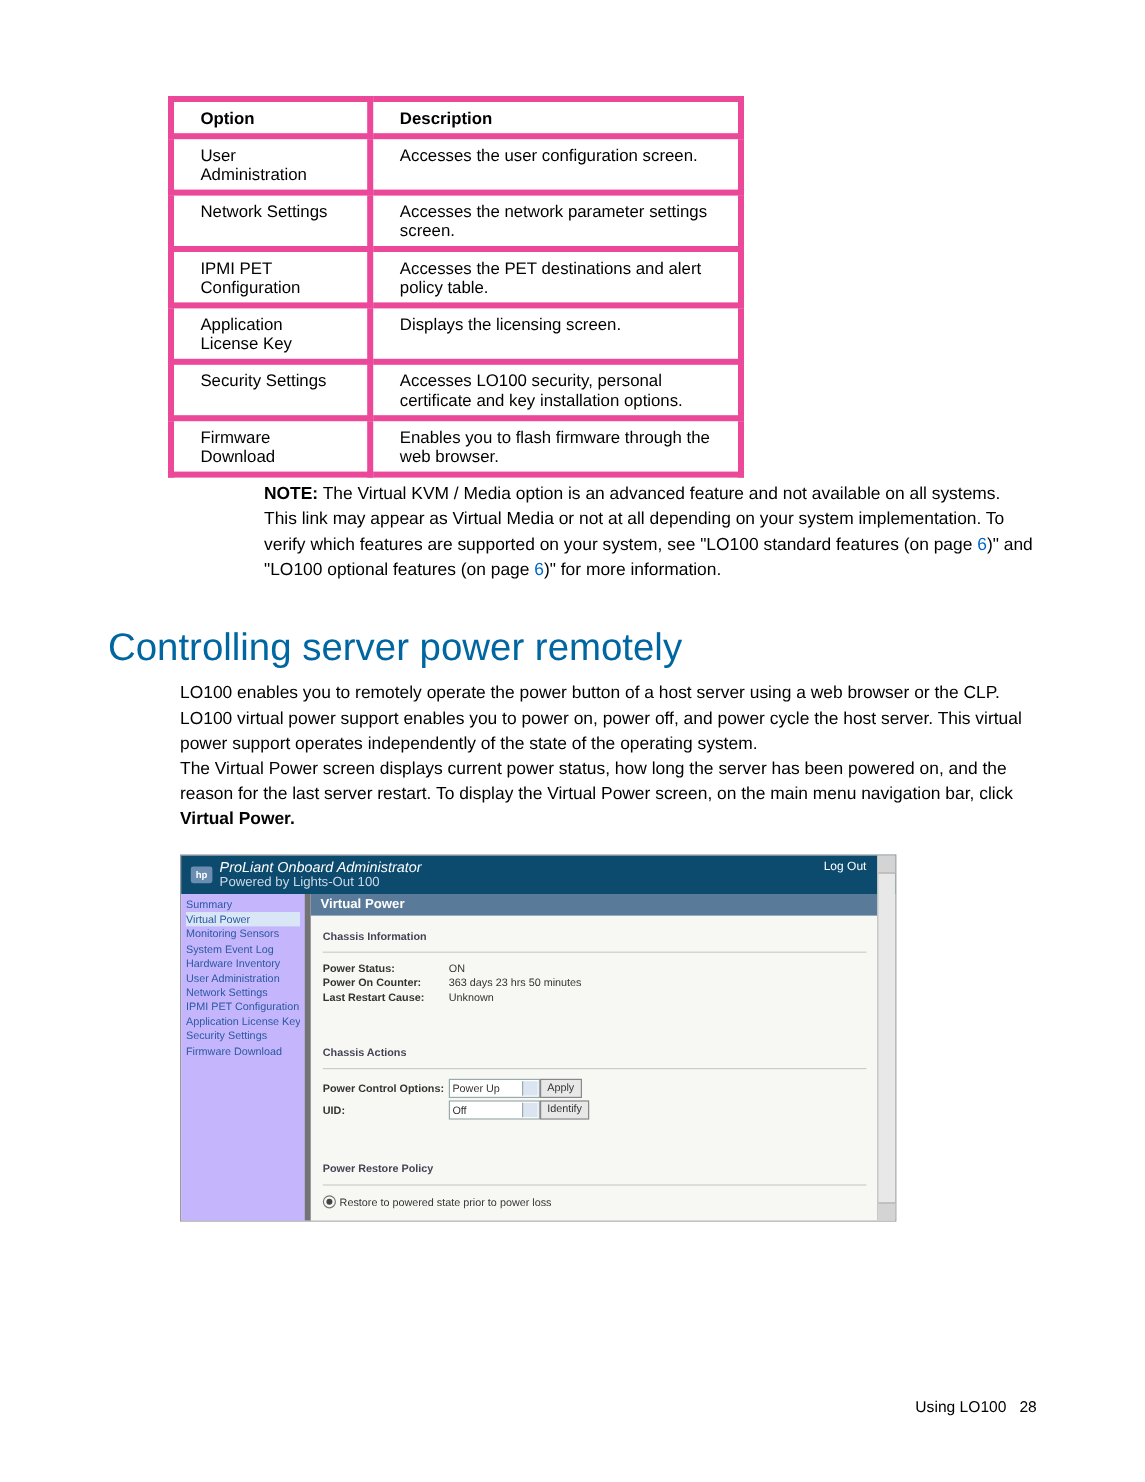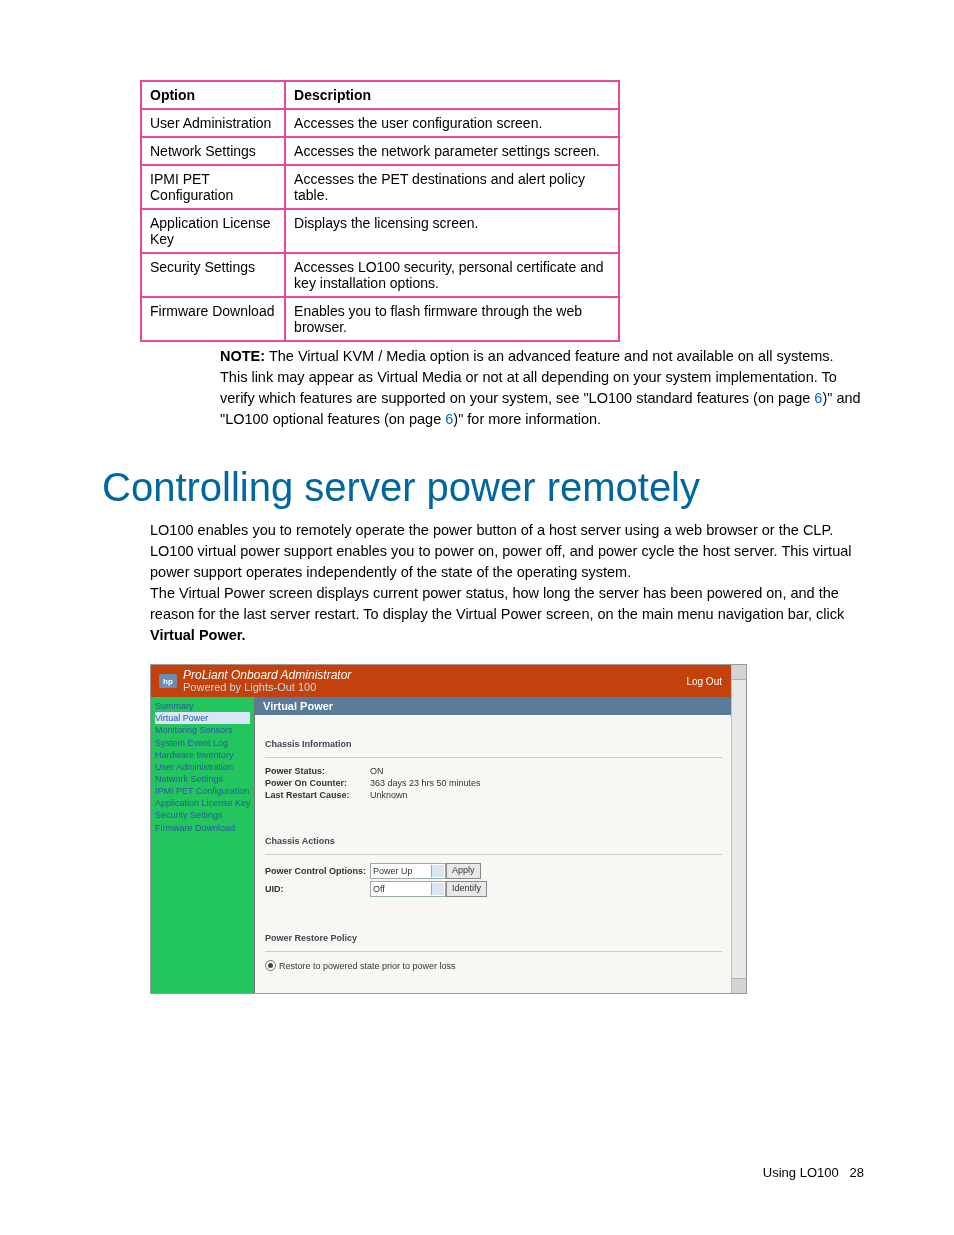--- a/index.html
+++ b/index.html
@@ -16,41 +16,41 @@
     box-sizing: border-box;
     padding: 80px 90px 60px 90px;
   }
   table.option-table {
     border-collapse: collapse;
     margin-left: 50px;
     width: 480px;
     font-size: 14px;
   }
   table.option-table th, table.option-table td {
-    border: 2px solid #ec4899;
-    padding: 5px 8px;
+    border: 5px solid #ec4899;
+    padding: 5px 22px;
     text-align: left;
     vertical-align: top;
     font-weight: normal;
   }
   table.option-table th {
     font-weight: bold;
   }
   .note-block {
     margin: 4px 0 0 130px;
     font-size: 14.5px;
     line-height: 1.45;
   }
   .note-label { font-weight: bold; }
   .link { color: #0066cc; }
   h1.section {
-    font-size: 40px;
+    font-size: 32px;
     font-weight: normal;
     color: #0066a1;
-    margin: 35px 0 10px 12px;
+    margin: 35px 0 10px 0;
   }
   h2.subsection {
     font-size: 24px;
     font-weight: normal;
     color: #0066a1;
     margin: 20px 0 8px 0;
   }
   .body-text {
     margin-left: 60px;
     font-size: 14.5px;
@@ -64,50 +64,49 @@
     width: 595px;
     border: 1px solid #9a9a9a;
     background: #fff;
     position: relative;
     font-family: Tahoma, Arial, sans-serif;
   }
   .scroll { position:absolute; right:0; top:0; bottom:0; width:14px; background:#e8e8e8; border-left:1px solid #c0c0c0;}
   .scroll::before{content:"";position:absolute;top:0;left:0;right:0;height:14px;background:#d4d4d4;border-bottom:1px solid #b0b0b0;}
   .scroll::after{content:"";position:absolute;bottom:0;left:0;right:0;height:14px;background:#d4d4d4;border-top:1px solid #b0b0b0;}
   .ss-header {
-    background: #c2410c;
+    background: #0c4a6e;
     color: #fff;
     display:flex;
-    align-items:center;
     justify-content:space-between;
     padding: 4px 24px 4px 8px;
     font-size: 11px;
   }
   .ss-header .brand { display:flex; align-items:center; gap:6px;}
   .hp-badge {
     width:18px;height:14px;background:#6b8db0;border-radius:2px;display:inline-flex;align-items:center;justify-content:center;font-size:8px;font-weight:bold;color:#fff;
   }
   .brand-title{font-style:italic;font-size:12px;line-height:1;}
   .brand-sub{font-size:11px;color:#cbd8e6;}
   .logout{font-size:10px;color:#fff;}
   .ss-body{display:flex;margin-right:14px;}
   .ss-nav{
     width:95px;
-    background:#22c55e;
-    border-right:1px solid #737373;
+    background:#c4b5fd;
+    border-right:5px solid #737373;
     font-size:9px;
     color:#2a5aa0;
     padding:3px 4px;
     line-height:1.35;
   }
   .ss-nav div{white-space:nowrap;overflow:hidden;}
   .ss-nav .active{background:#d8e6f5;}
   .ss-main{flex:1;background:#f7f8f4;padding:0;}
   .panel-title{background:#5a7a9a;color:#fff;font-weight:bold;font-size:11px;padding:3px 8px;}
-  .panel-body{padding:20px 10px;font-size:9px;color:#333;}
+  .panel-body{padding:8px 10px;font-size:9px;color:#333;}
   .sect-head{font-weight:bold;color:#445;font-size:9px;margin:4px 0 8px 0;}
   .hr{border-top:1px solid #ccc;margin:2px 0 8px 0;}
   .row{display:flex;gap:0;margin:2px 0;align-items:center;}
   .lbl{width:105px;font-weight:bold;}
   .sel{border:1px solid #9aa;background:#fff;font-size:9px;padding:0 14px 0 2px;height:14px;width:58px;position:relative;display:inline-block;line-height:14px;}
   .sel::after{content:"";position:absolute;right:1px;top:1px;width:12px;height:12px;background:#dbe5f1;border-left:1px solid #9aa;}
   .btn{border:1px solid #888;background:#e8e8e8;font-size:9px;padding:0 5px;height:14px;line-height:12px;}
   .radio{width:9px;height:9px;border:1px solid #777;border-radius:50%;display:inline-block;vertical-align:middle;position:relative;margin-right:3px;}
   .radio.checked::after{content:"";position:absolute;top:2px;left:2px;width:5px;height:5px;border-radius:50%;background:#444;}
 

